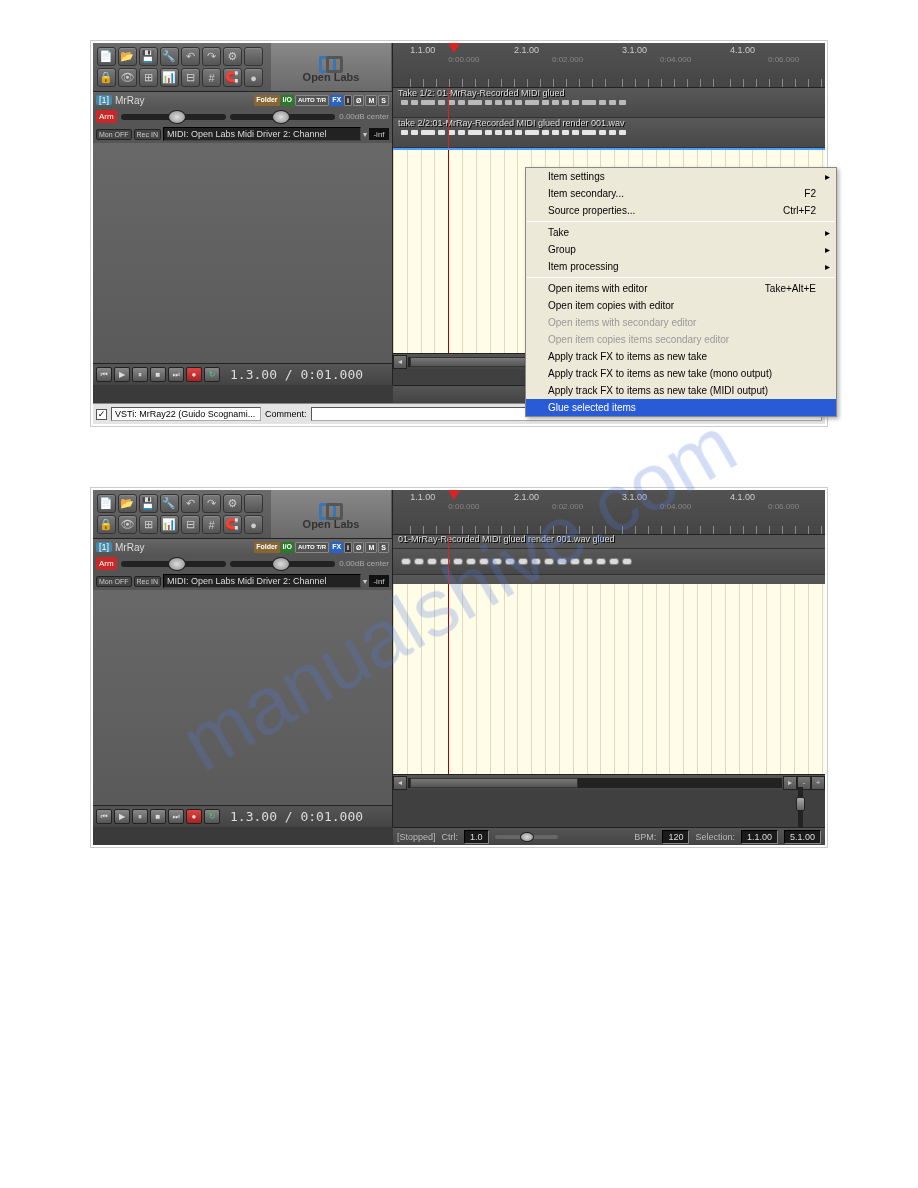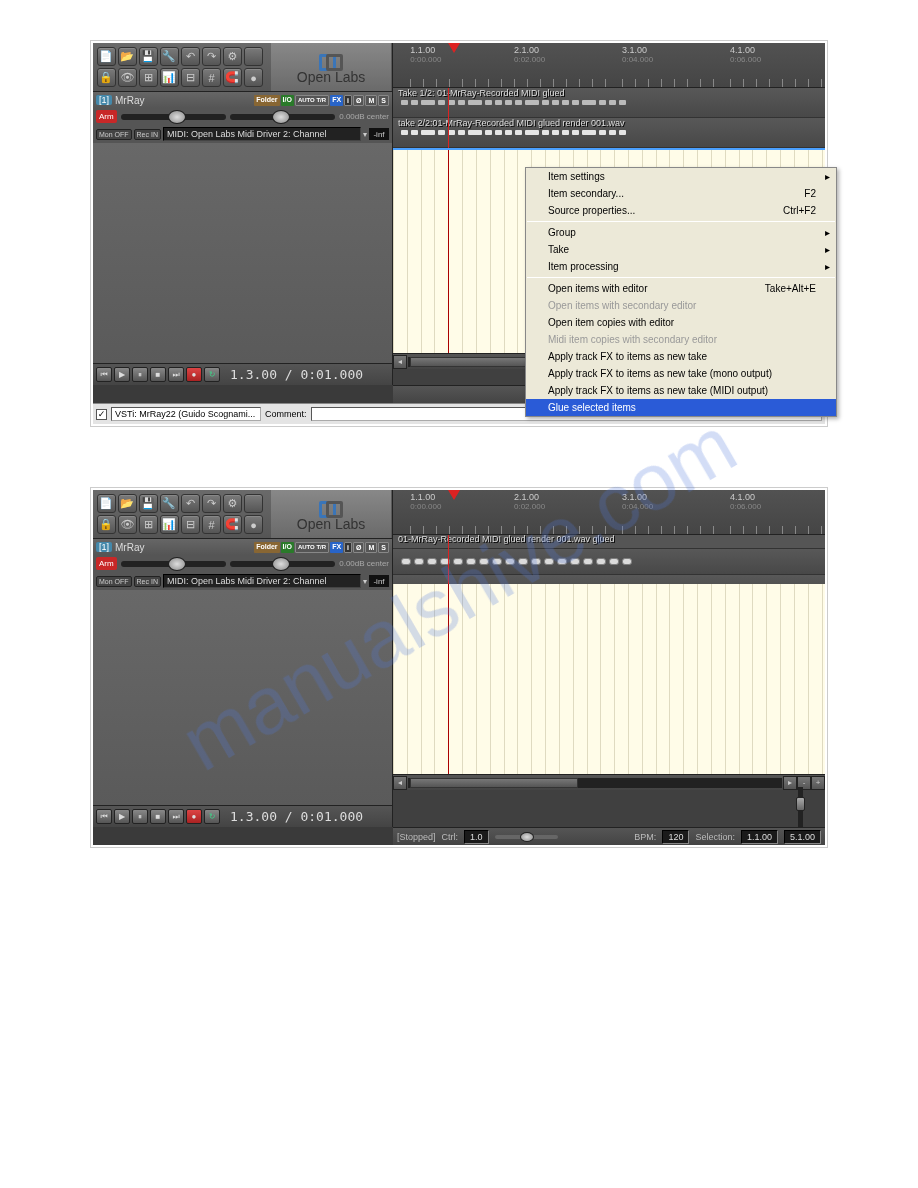--- a/index.html
+++ b/index.html
@@ -9,21 +9,21 @@
 
 
 .left{width:300px;background:linear-gradient(#5a5a5a,#4e4e4e);float:left;border-right:1px solid #222;}
 .toolbar{background:linear-gradient(#6a6a6a,#555);padding:3px;display:flex;flex-wrap:wrap;width:178px;float:left;}
 .tbtn{width:19px;height:19px;margin:1px;background:linear-gradient(#7a7a7a,#555);border:1px solid #333;border-radius:3px;box-shadow:inset 0 1px 0 #888;display:flex;align-items:center;justify-content:center;color:#ccc;font-size:11px;}
 .logo{float:left;width:120px;height:48px;display:flex;flex-direction:column;align-items:center;justify-content:center;background:linear-gradient(#888,#6a6a6a);}
 .logo-ic{width:26px;height:20px;position:relative;}
 .logo-ic:before,.logo-ic:after{content:"";position:absolute;width:11px;height:11px;border:3px solid #3a75b8;border-radius:2px;}
 .logo-ic:before{left:1px;top:5px;}
 .logo-ic:after{right:1px;top:5px;border-color:#555;}
-.logo span{color:#333;font-size:14px;font-weight:normal;}
+.logo span{color:#333;font-size:11px;font-weight:bold;}
 
 .track{clear:both;background:#555;border-top:1px solid #222;}
 .trow1{display:flex;align-items:center;height:16px;background:linear-gradient(#666,#555);padding:0 3px;}
 .tnum{background:#48a;color:#fff;font-size:9px;padding:0 3px;border-radius:2px;margin-right:3px;}
 .tname{color:#ddd;font-size:10px;flex:1;}
 .tbadges{display:flex;gap:1px;}
 .badge{font-size:7px;padding:1px 2px;color:#fff;border-radius:1px;font-weight:bold;}
 .b-folder{background:#886633;}
 .b-io{background:#2a7a2a;}
 .b-auto{background:#555;border:1px solid #888;font-size:6px;}
@@ -49,21 +49,21 @@
 .transport{clear:both;background:linear-gradient(#555,#444);border-top:1px solid #222;display:flex;align-items:center;padding:3px;gap:2px;}
 .tpbtn{width:16px;height:15px;background:linear-gradient(#888,#555);border:1px solid #222;border-radius:2px;display:flex;align-items:center;justify-content:center;color:#ddd;font-size:8px;}
 .tpbtn.rec{background:linear-gradient(#d44,#a22);}
 .tpbtn.loop{color:#4c8;}
 .time{color:#ddd;font-size:13px;font-family:monospace;margin-left:8px;}
 
 
 .right{margin-left:300px;background:#404040;}
 .ruler{height:45px;background:linear-gradient(#525252,#454545);position:relative;border-bottom:1px solid #222;color:#ccc;}
 .rmark{position:absolute;top:2px;font-size:9px;}
-.rmark small{font-size:8px;color:#888;display:block;}
+.rmark small{font-size:8px;color:#888;display:block;margin-left:38px;}
 .rtick{position:absolute;bottom:0;width:1px;height:8px;background:#888;}
 .playcrs{position:absolute;top:0;width:0;height:0;border-left:6px solid transparent;border-right:6px solid transparent;border-top:10px solid #d22;z-index:50;}
 .playln{position:absolute;top:0;bottom:0;width:1px;background:#d22;z-index:50;}
 
 .lanes{position:relative;height:60px;background:#4a4a4a;}
 .lane{height:30px;border-bottom:1px solid #333;background:linear-gradient(#585858,#484848);position:relative;overflow:hidden;}
 .item-label{position:absolute;top:0;left:5px;font-size:9px;color:#ddd;text-shadow:1px 1px #000;z-index:2;}
 .midiclip{position:absolute;top:3px;bottom:3px;left:5px;right:5px;display:flex;align-items:center;gap:3px;padding:0 3px;}
 .note{width:7px;height:5px;background:#ccc;border-radius:1px;opacity:0.85;}
 .note.wide{width:14px;}
@@ -353,41 +353,41 @@
         <div class="mitem">
           <span>Item secondary...</span>
           <span>F2</span>
         </div>
         <div class="mitem">
           <span>Source properties...</span>
           <span>Ctrl+F2</span>
         </div>
         <div class="msep"></div>
         <div class="mitem sub">
+          <span>Take</span>
+        </div>
+        <div class="mitem sub">
           <span>Group</span>
-        </div>
-        <div class="mitem sub">
-          <span>Take</span>
         </div>
         <div class="mitem sub">
           <span>Item processing</span>
         </div>
         <div class="msep"></div>
         <div class="mitem">
           <span>Open items with editor</span>
           <span>Take+Alt+E</span>
         </div>
+        <div class="mitem">
+          <span>Open item copies with editor</span>
+        </div>
         <div class="mitem dis">
           <span>Open items with secondary editor</span>
         </div>
-        <div class="mitem">
-          <span>Open item copies with editor</span>
-        </div>
         <div class="mitem dis">
-          <span>Midi item copies with secondary editor</span>
+          <span>Open item copies items secondary editor</span>
         </div>
         <div class="mitem">
           <span>Apply track FX to items as new take</span>
         </div>
         <div class="mitem">
           <span>Apply track FX to items as new take (mono output)</span>
         </div>
         <div class="mitem">
           <span>Apply track FX to items as new take (MIDI output)</span>
         </div>

